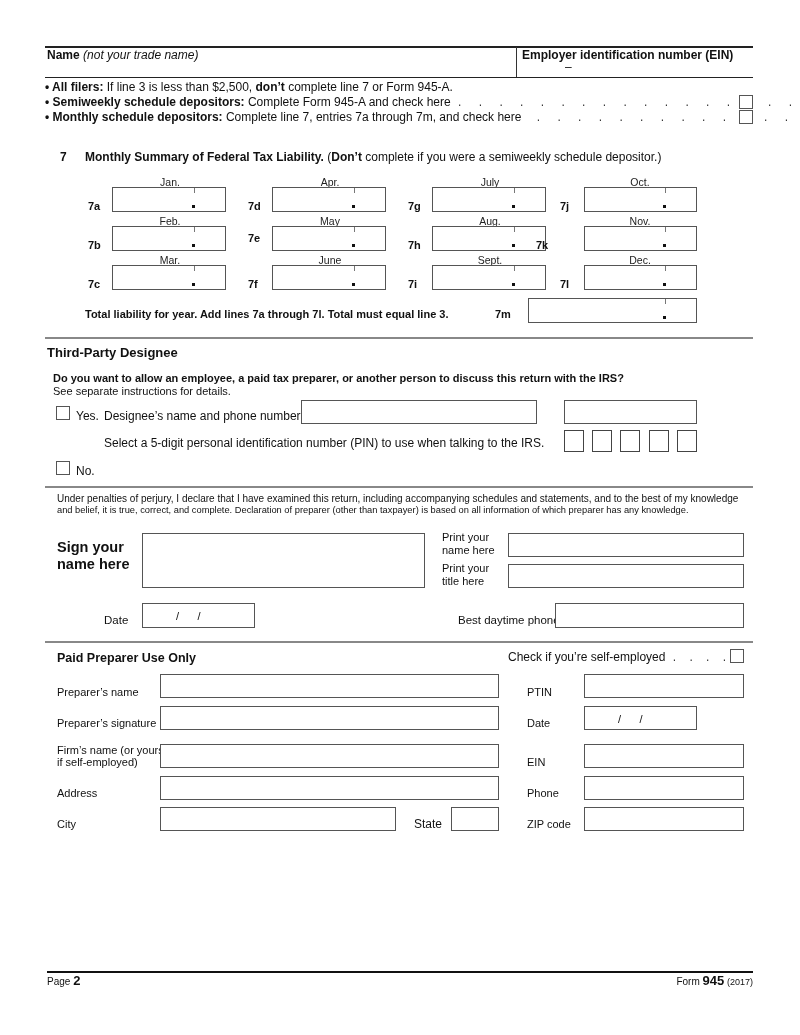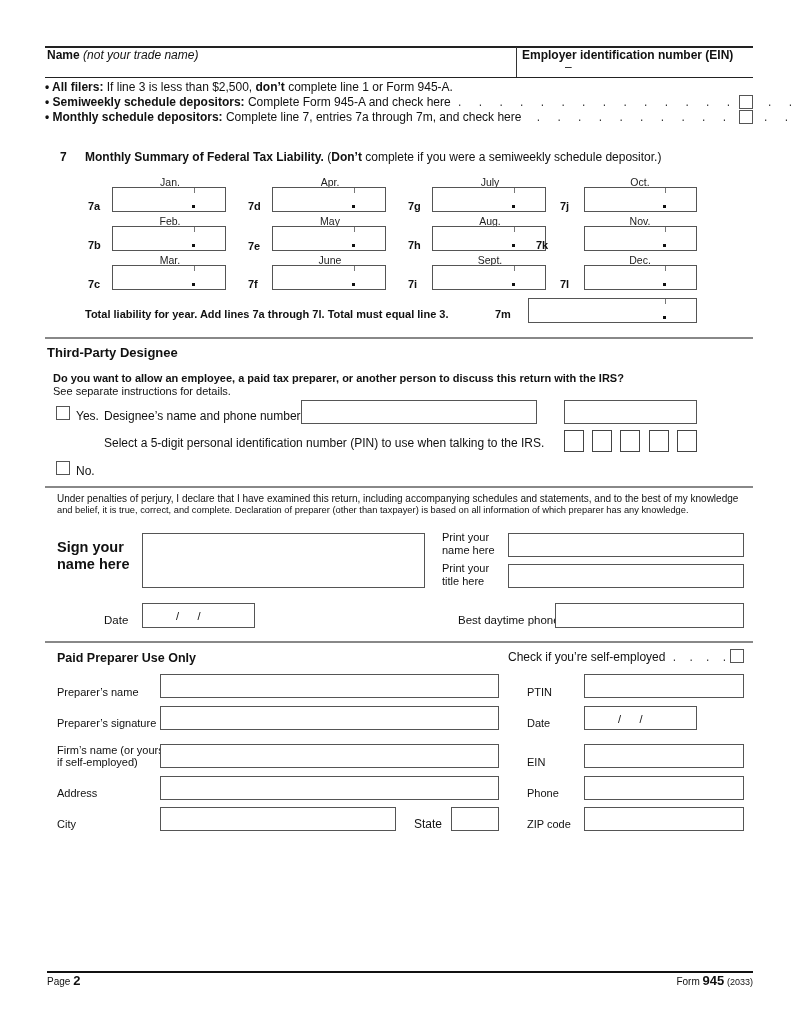--- a/index.html
+++ b/index.html
@@ -31,21 +31,21 @@
 </div>
 <div class="abs" style="left:45px; top:60px; width:471px; height:17px;"></div>
 <div class="abs" style="left:516px; top:47px; width:1px; height:31px; background:#333;"></div>
 <div class="t tiny b" style="left:522px; top:49px;">Employer identification number (EIN)</div>
 <div class="t" style="left:518px; top:60px; width:235px; height:17px;">
   <span class="abs" style="left:47px; top:1px; font-size:12px;">–</span>
 </div>
 <div class="hline" style="left:45px; top:77px; width:708px; height:1px; background:#222;"></div>
 
 <div class="t" style="left:45px; top:81px; font-size:12px;">
-  <span class="b">• All filers:</span><span> If line 3 is less than $2,500, </span><span class="b">don’t</span><span> complete line 1 or Form 945-A.</span>
+  <span class="b">• All filers:</span><span> If line 3 is less than $2,500, </span><span class="b">don’t</span><span> complete line 7 or Form 945-A.</span>
 </div>
 <div class="t" style="left:45px; top:96px; font-size:12px;">
   <span class="b">• Semiweekly schedule depositors:</span><span> Complete Form 945-A and check here</span>
   <span class="dots" style="margin-left:4px;">. . . . . . . . . . . . . . . . . . . .</span>
 </div>
 <div class="cb" style="left:739px; top:95px;"></div>
 <div class="t" style="left:45px; top:111px; font-size:12px;">
   <span class="b">• Monthly schedule depositors:</span><span> Complete line 7, entries 7a through 7m, and check here</span>
   <span class="dots" style="margin-left:12px;">. . . . . . . . . . . . . . . . . .</span>
 </div>
@@ -78,21 +78,21 @@
 </div>
 
 <div class="t mon" style="left:260px; top:176px;">Apr.</div>
 <div class="t linecode" style="left:248px; top:200px;">7d</div>
 <div class="box" style="left:272px; top:187px; width:114px; height:25px;">
   <div class="divtick" style="left:81px; top:0;"></div>
   <div class="dot" style="left:79px; top:17px;"></div>
 </div>
 
 <div class="t mon" style="left:260px; top:215px;">May</div>
-<div class="t linecode" style="left:248px; top:240px;">7e</div>
+<div class="t linecode" style="left:248px; top:232px;">7e</div>
 <div class="box" style="left:272px; top:226px; width:114px; height:25px;">
   <div class="divtick" style="left:81px; top:0;"></div>
   <div class="dot" style="left:79px; top:17px;"></div>
 </div>
 
 <div class="t mon" style="left:260px; top:254px;">June</div>
 <div class="t linecode" style="left:248px; top:278px;">7f</div>
 <div class="box" style="left:272px; top:265px; width:114px; height:25px;">
   <div class="divtick" style="left:81px; top:0;"></div>
   <div class="dot" style="left:79px; top:17px;"></div>
@@ -234,14 +234,14 @@
 <div class="box" style="left:584px; top:807px; width:160px; height:24px;"></div>
 
 <div class="hline" style="left:47px; top:971px; width:706px; height:1.5px; background:#111;"></div>
 <div class="t" style="left:47px; top:974px; font-size:10px;">
   <span>Page</span>
   <span class="b" style="font-size:13px;">2</span>
 </div>
 <div class="t" style="right:47px; top:974px; font-size:10px;">
   <span>Form</span>
   <span class="b" style="font-size:13px;">945</span>
-  <span style="font-size:9px;">(2033)</span>
+  <span style="font-size:9px;">(2017)</span>
 </div>
 
 </body></html>

